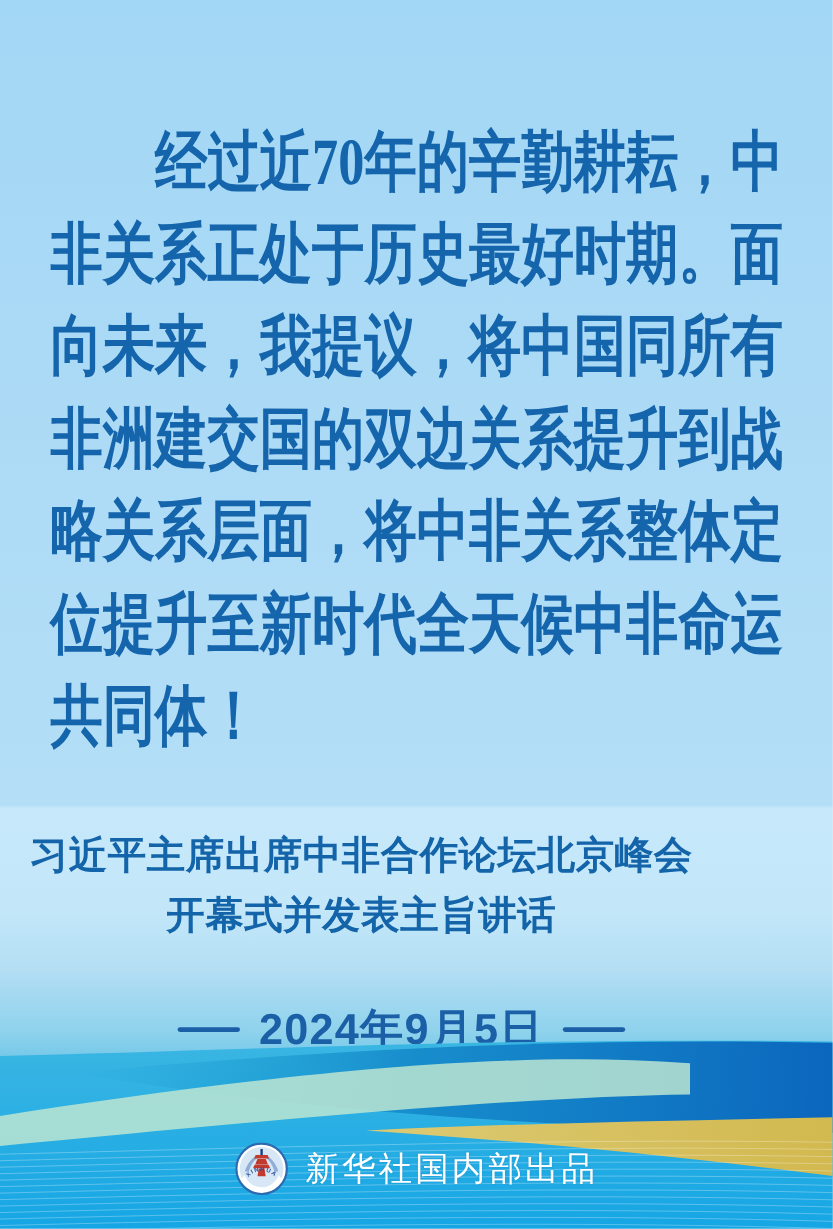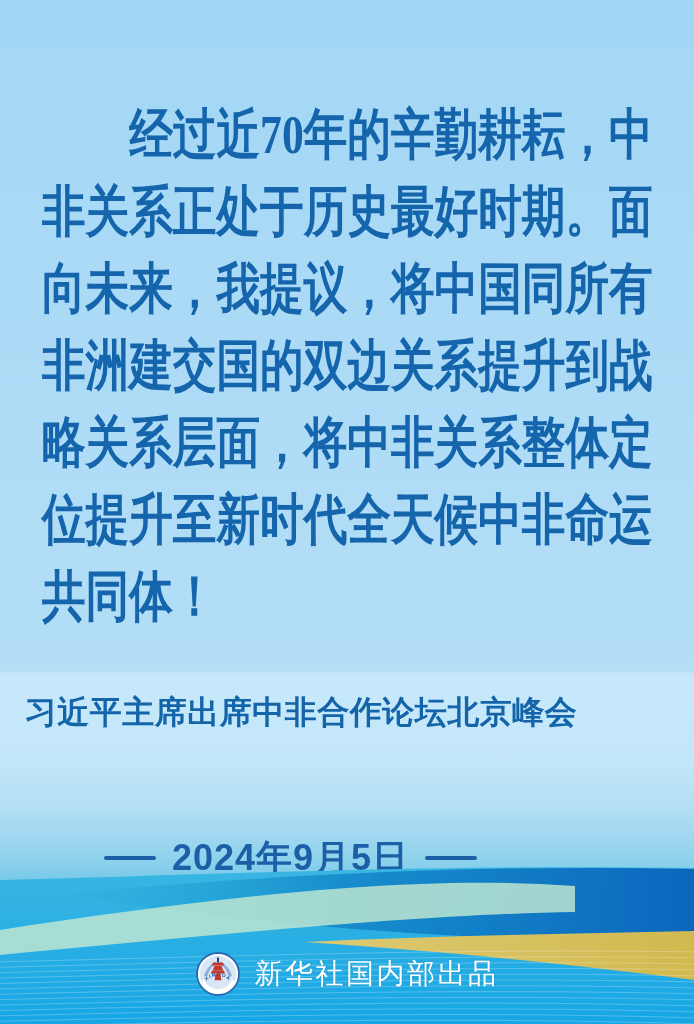--- a/index.html
+++ b/index.html
@@ -37,21 +37,21 @@
   
   .title{
     position:absolute;left:0;top:687px;width:602px;
     text-align:center;
     font-weight:bold;font-size:32px;line-height:50px;
     color:#1464aa;letter-spacing:0.5px;
   }
   
   .date-row{
     position:absolute;left:0;top:836px;width:581px;height:44px;
-    display:flex;align-items:center;justify-content:center;gap:16px;
+    display:flex;align-items:center;justify-content:center;gap:16px;padding-left:44px;
   }
   .dash{display:inline-block;width:52px;height:4px;background:#1b5fa6;border-radius:2px;}
   .date-text{
     font-weight:bold;font-size:36px;color:#1b5fa6;letter-spacing:1px;
   }
   
   .waves{position:absolute;left:0;bottom:0;width:694px;height:170px;display:block;}
   
   .footer{
     position:absolute;left:0;bottom:28px;width:694px;
@@ -73,20 +73,21 @@
     <div class="qline">非关系正处于历史最好时期。面</div>
     <div class="qline">向未来，我提议，将中国同所有</div>
     <div class="qline">非洲建交国的双边关系提升到战</div>
     <div class="qline">略关系层面，将中非关系整体定</div>
     <div class="qline">位提升至新时代全天候中非命运</div>
     <div class="qline">共同体！</div>
   </div>
 
   <div class="title">
     <div>习近平主席出席中非合作论坛北京峰会</div>
+    <div>开幕式并发表主旨讲话</div>
   </div>
 
   <div class="date-row">
     <span class="dash"></span>
     <span class="date-text">2024年9月5日</span>
     <span class="dash"></span>
   </div>
 
   <svg class="waves" viewBox="0 0 694 170" preserveAspectRatio="none">
     <defs>

